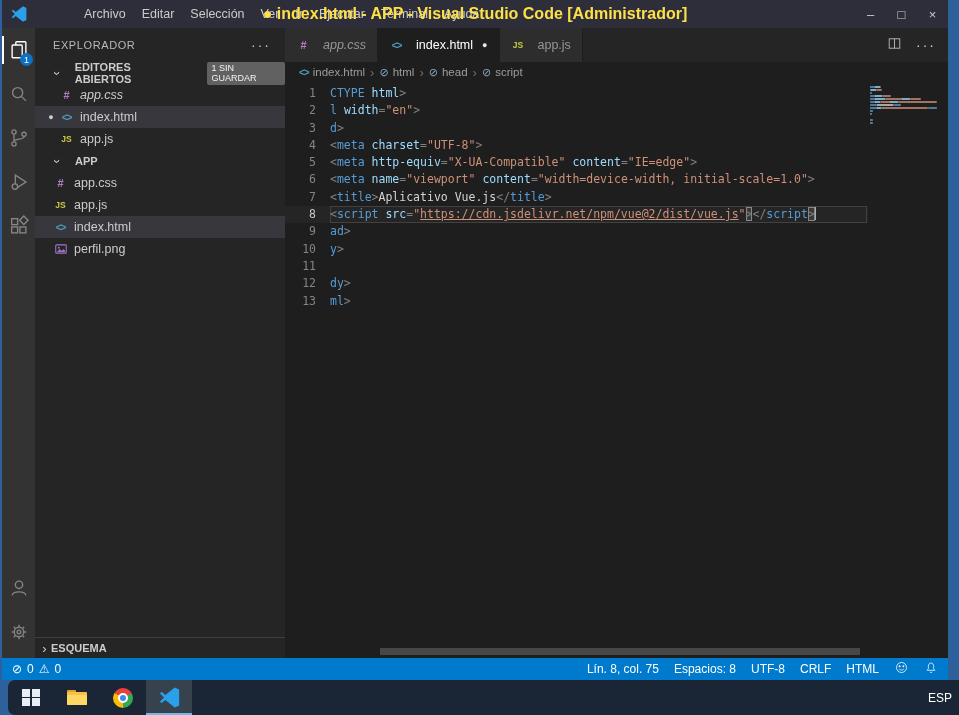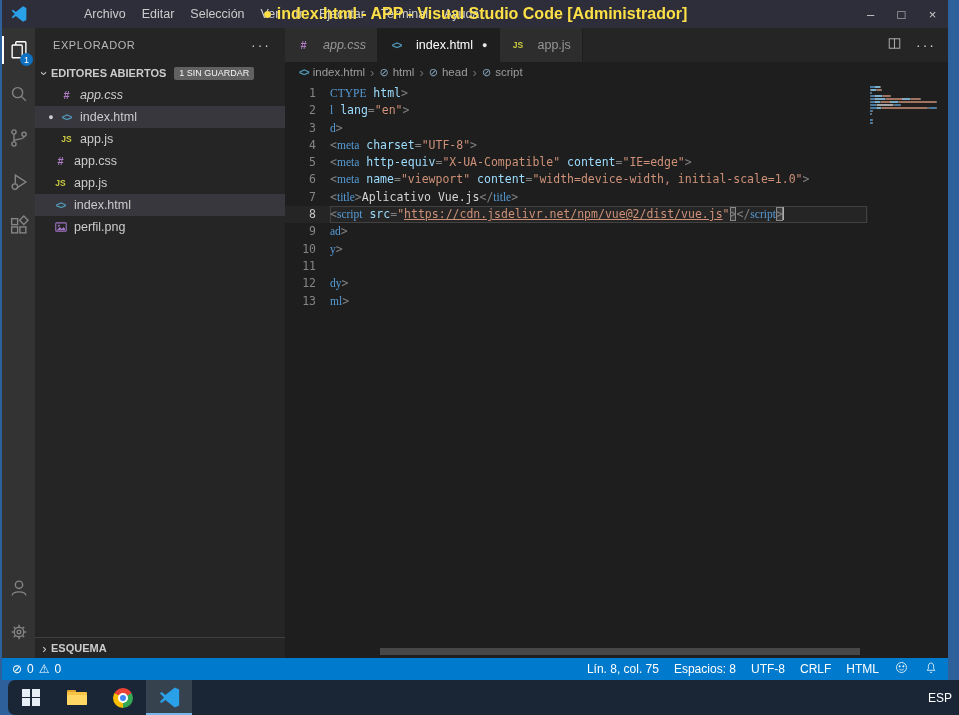--- a/index.html
+++ b/index.html
@@ -25,21 +25,21 @@
   .act-item.active::before{content:"";position:absolute;left:0;top:8px;bottom:8px;width:2px;background:#ffffff;}
   .act-item svg{stroke:currentColor;fill:none;stroke-width:1.5;}
   .act-badge{position:absolute;right:2px;bottom:6px;min-width:13px;height:13px;border-radius:7px;background:#0e70c0;
              color:#fff;font-size:9px;display:flex;align-items:center;justify-content:center;padding:0 2px;box-sizing:border-box;}
   .act-bottom{margin-top:auto;display:flex;flex-direction:column;align-items:center;padding-bottom:4px;}
 
   
   .sidebar{flex:0 0 250px;background:#252526;color:#cccccc;font-size:12.5px;display:flex;flex-direction:column;overflow:hidden;}
   .sb-header{flex:0 0 34px;display:flex;align-items:center;padding:0 14px 0 18px;color:#b8b8b8;font-size:11px;letter-spacing:.6px;text-align:center;}
   .sb-header .more{margin-left:auto;color:#c5c5c5;font-size:14px;letter-spacing:2px;}
-  .section-row{height:22px;display:flex;align-items:center;font-weight:bold;font-size:11px;color:#cccccc;padding-left:3px;}
+  .section-row{height:22px;display:flex;align-items:center;font-weight:bold;font-size:11px;color:#cccccc;padding-left:16px;gap:11px;}
   .chev{display:inline-block;width:13px;text-align:center;font-size:13px;color:#cccccc;font-weight:normal;}
   .chev.down{transform:rotate(90deg);}
   .sb-badge{margin-left:8px;background:#616161;color:#f3f3f3;font-size:9px;padding:1.5px 5px;border-radius:2px;font-weight:normal;}
   .file-row{height:22px;display:flex;align-items:center;}
   .file-row.selected{background:#37373d;}
   .oe-row{padding-left:8px;}
   .tree-row{padding-left:18px;}
   .dot-slot{width:16px;text-align:center;color:#cccccc;font-size:9px;flex:0 0 16px;}
   .fi{width:15px;margin-right:6px;text-align:center;font-weight:bold;flex:0 0 15px;display:inline-flex;align-items:center;justify-content:center;}
   .fi-css{color:#b07cc6;font-size:11px;}
@@ -66,21 +66,21 @@
   .bc-sep{color:#6e6e6e;font-size:13px;margin:0 1px;}
 
   .code-area{flex:1;position:relative;font-family:"DejaVu Sans Mono","Liberation Mono",monospace;
              font-size:11.5px;line-height:17.3px;overflow:hidden;padding-top:3px;}
   .code-line{display:flex;height:17.3px;position:relative;white-space:pre;}
   .code-line .ln{flex:0 0 45px;width:45px;box-sizing:border-box;padding-right:14px;text-align:right;color:#858585;}
   .code-line.current .ln{color:#c6c6c6;}
   .code-line.current{background:rgba(255,255,255,.035);}
   .code-line.current::after{content:"";position:absolute;left:45px;right:81px;top:0;bottom:0;
                             border:1px solid rgba(255,255,255,.13);pointer-events:none;}
-  .c-tag{color:#569cd6;font-family:Liberation Serif, serif;} .c-attr{color:#9cdcfe;} .c-str{color:#ce9178;} .c-punct{color:#808080;}
+  .c-tag{color:#569cd6;} .c-attr{color:#9cdcfe;} .c-str{color:#ce9178;} .c-punct{color:#808080;}
   .c-text{color:#d4d4d4;} .c-strlink{color:#ce9178;text-decoration:underline;}
   .boxed{box-shadow:inset 0 0 0 1px rgba(255,255,255,.4);background:rgba(120,120,120,.25);}
   .caret{display:inline-block;width:1.5px;height:13px;background:#aeafad;vertical-align:-2px;}
 
   .minimap{position:absolute;top:0;right:0;bottom:0;width:80px;background:#1e1e1e;padding:4px 2px 0 2px;box-sizing:border-box;}
   .mm-line{height:2px;margin-bottom:1px;display:flex;}
   .mm-seg{height:2px;opacity:.75;}
 
   .hscroll{position:absolute;left:95px;bottom:3px;width:480px;height:7px;background:rgba(121,121,121,.45);}
 
@@ -217,20 +217,24 @@
               <span class="dot-slot">●</span>
               <span class="fi fi-html">&lt;&gt;</span>
               <span class="file-label">index.html</span>
             </div>
             <div class="file-row oe-row">
               <span class="dot-slot"></span>
               <span class="fi fi-js">JS</span>
               <span class="file-label">app.js</span>
             </div>
           </div>
+        <div class="section-row">
+          <span class="chev down">›</span>
+          <span>APP</span>
+        </div>
         <div id="file-tree">
             <div class="file-row tree-row">
               <span class="fi fi-css">#</span>
               <span class="file-label">app.css</span>
             </div>
             <div class="file-row tree-row">
               <span class="fi fi-js">JS</span>
               <span class="file-label">app.js</span>
             </div>
             <div class="file-row tree-row selected">
@@ -285,21 +289,21 @@
             <span>html</span>
             <span class="bc-sep">›</span>
             <span class="bc-sym">⊘</span>
             <span>head</span>
             <span class="bc-sep">›</span>
             <span class="bc-sym">⊘</span>
             <span>script</span>
           </div>
         <div class="code-area" id="code-area">
           <div class="code-line"><span class="ln">1</span><span class="code"><span class="tok c-tag">CTYPE</span><span class="tok c-attr"> html</span><span class="tok c-punct">&gt;</span></span></div>
-            <div class="code-line"><span class="ln">2</span><span class="code"><span class="tok c-tag">l</span><span class="tok c-text"> </span><span class="tok c-attr">lang</span><span class="tok c-punct">=</span><span class="tok c-str">"en"</span><span class="tok c-punct">&gt;</span></span></div>
+            <div class="code-line"><span class="ln">2</span><span class="code"><span class="tok c-tag">l</span><span class="tok c-text"> </span><span class="tok c-attr">width</span><span class="tok c-punct">=</span><span class="tok c-str">"en"</span><span class="tok c-punct">&gt;</span></span></div>
             <div class="code-line"><span class="ln">3</span><span class="code"><span class="tok c-tag">d</span><span class="tok c-punct">&gt;</span></span></div>
             <div class="code-line"><span class="ln">4</span><span class="code"><span class="tok c-punct">&lt;</span><span class="tok c-tag">meta</span><span class="tok c-text"> </span><span class="tok c-attr">charset</span><span class="tok c-punct">=</span><span class="tok c-str">"UTF-8"</span><span class="tok c-punct">&gt;</span></span></div>
             <div class="code-line"><span class="ln">5</span><span class="code"><span class="tok c-punct">&lt;</span><span class="tok c-tag">meta</span><span class="tok c-text"> </span><span class="tok c-attr">http-equiv</span><span class="tok c-punct">=</span><span class="tok c-str">"X-UA-Compatible"</span><span class="tok c-text"> </span><span class="tok c-attr">content</span><span class="tok c-punct">=</span><span class="tok c-str">"IE=edge"</span><span class="tok c-punct">&gt;</span></span></div>
             <div class="code-line"><span class="ln">6</span><span class="code"><span class="tok c-punct">&lt;</span><span class="tok c-tag">meta</span><span class="tok c-text"> </span><span class="tok c-attr">name</span><span class="tok c-punct">=</span><span class="tok c-str">"viewport"</span><span class="tok c-text"> </span><span class="tok c-attr">content</span><span class="tok c-punct">=</span><span class="tok c-str">"width=device-width, initial-scale=1.0"</span><span class="tok c-punct">&gt;</span></span></div>
             <div class="code-line"><span class="ln">7</span><span class="code"><span class="tok c-punct">&lt;</span><span class="tok c-tag">title</span><span class="tok c-punct">&gt;</span><span class="tok c-text">Aplicativo Vue.js</span><span class="tok c-punct">&lt;/</span><span class="tok c-tag">title</span><span class="tok c-punct">&gt;</span></span></div>
             <div class="code-line current"><span class="ln">8</span><span class="code"><span class="tok c-punct">&lt;</span><span class="tok c-tag">script</span><span class="tok c-text"> </span><span class="tok c-attr">src</span><span class="tok c-punct">=</span><span class="tok c-str">"</span><span class="tok c-strlink">https://cdn.jsdelivr.net/npm/vue@2/dist/vue.js</span><span class="tok c-str">"</span><span class="tok c-punct boxed">&gt;</span><span class="tok c-punct">&lt;/</span><span class="tok c-tag">script</span><span class="tok c-punct boxed">&gt;</span><span class="caret"></span></span></div>
             <div class="code-line"><span class="ln">9</span><span class="code"><span class="tok c-tag">ad</span><span class="tok c-punct">&gt;</span></span></div>
             <div class="code-line"><span class="ln">10</span><span class="code"><span class="tok c-tag">y</span><span class="tok c-punct">&gt;</span></span></div>
             <div class="code-line"><span class="ln">11</span><span class="code"></span></div>
             <div class="code-line"><span class="ln">12</span><span class="code"><span class="tok c-tag">dy</span><span class="tok c-punct">&gt;</span></span></div>

